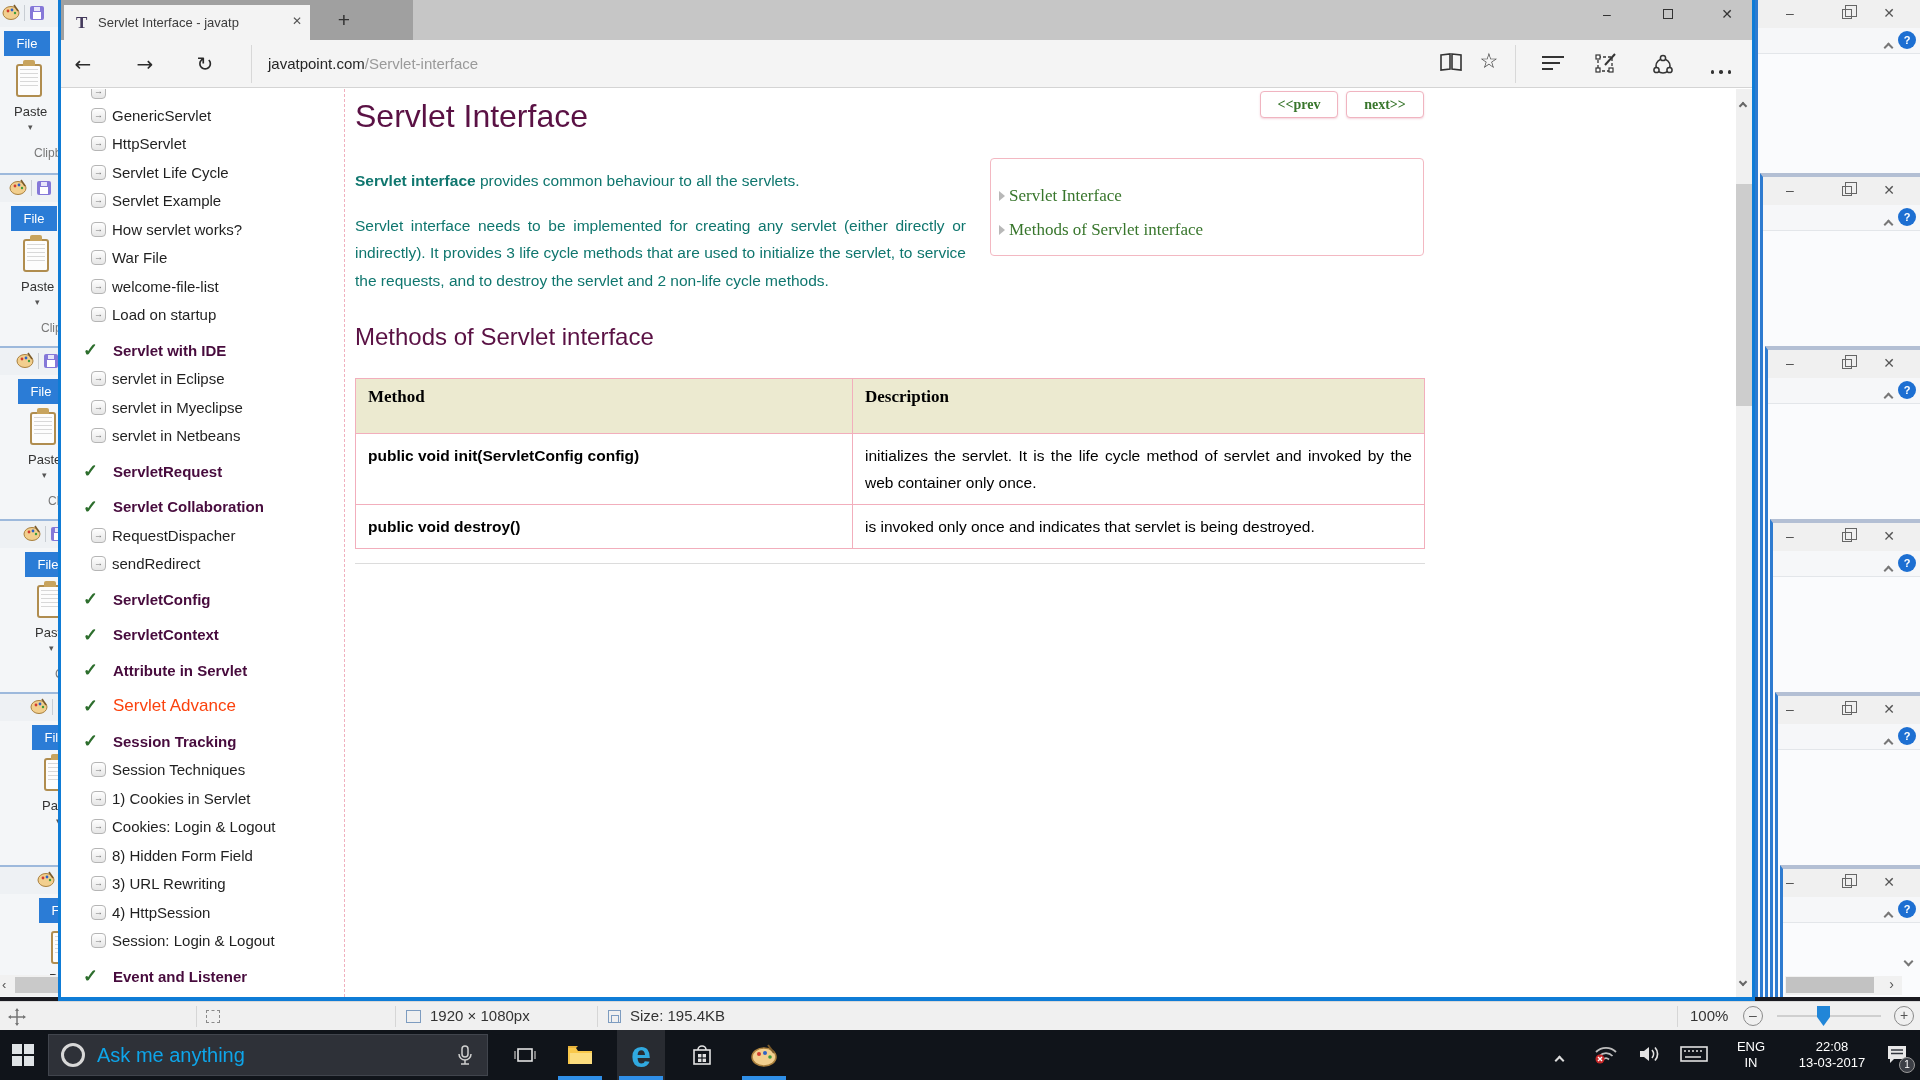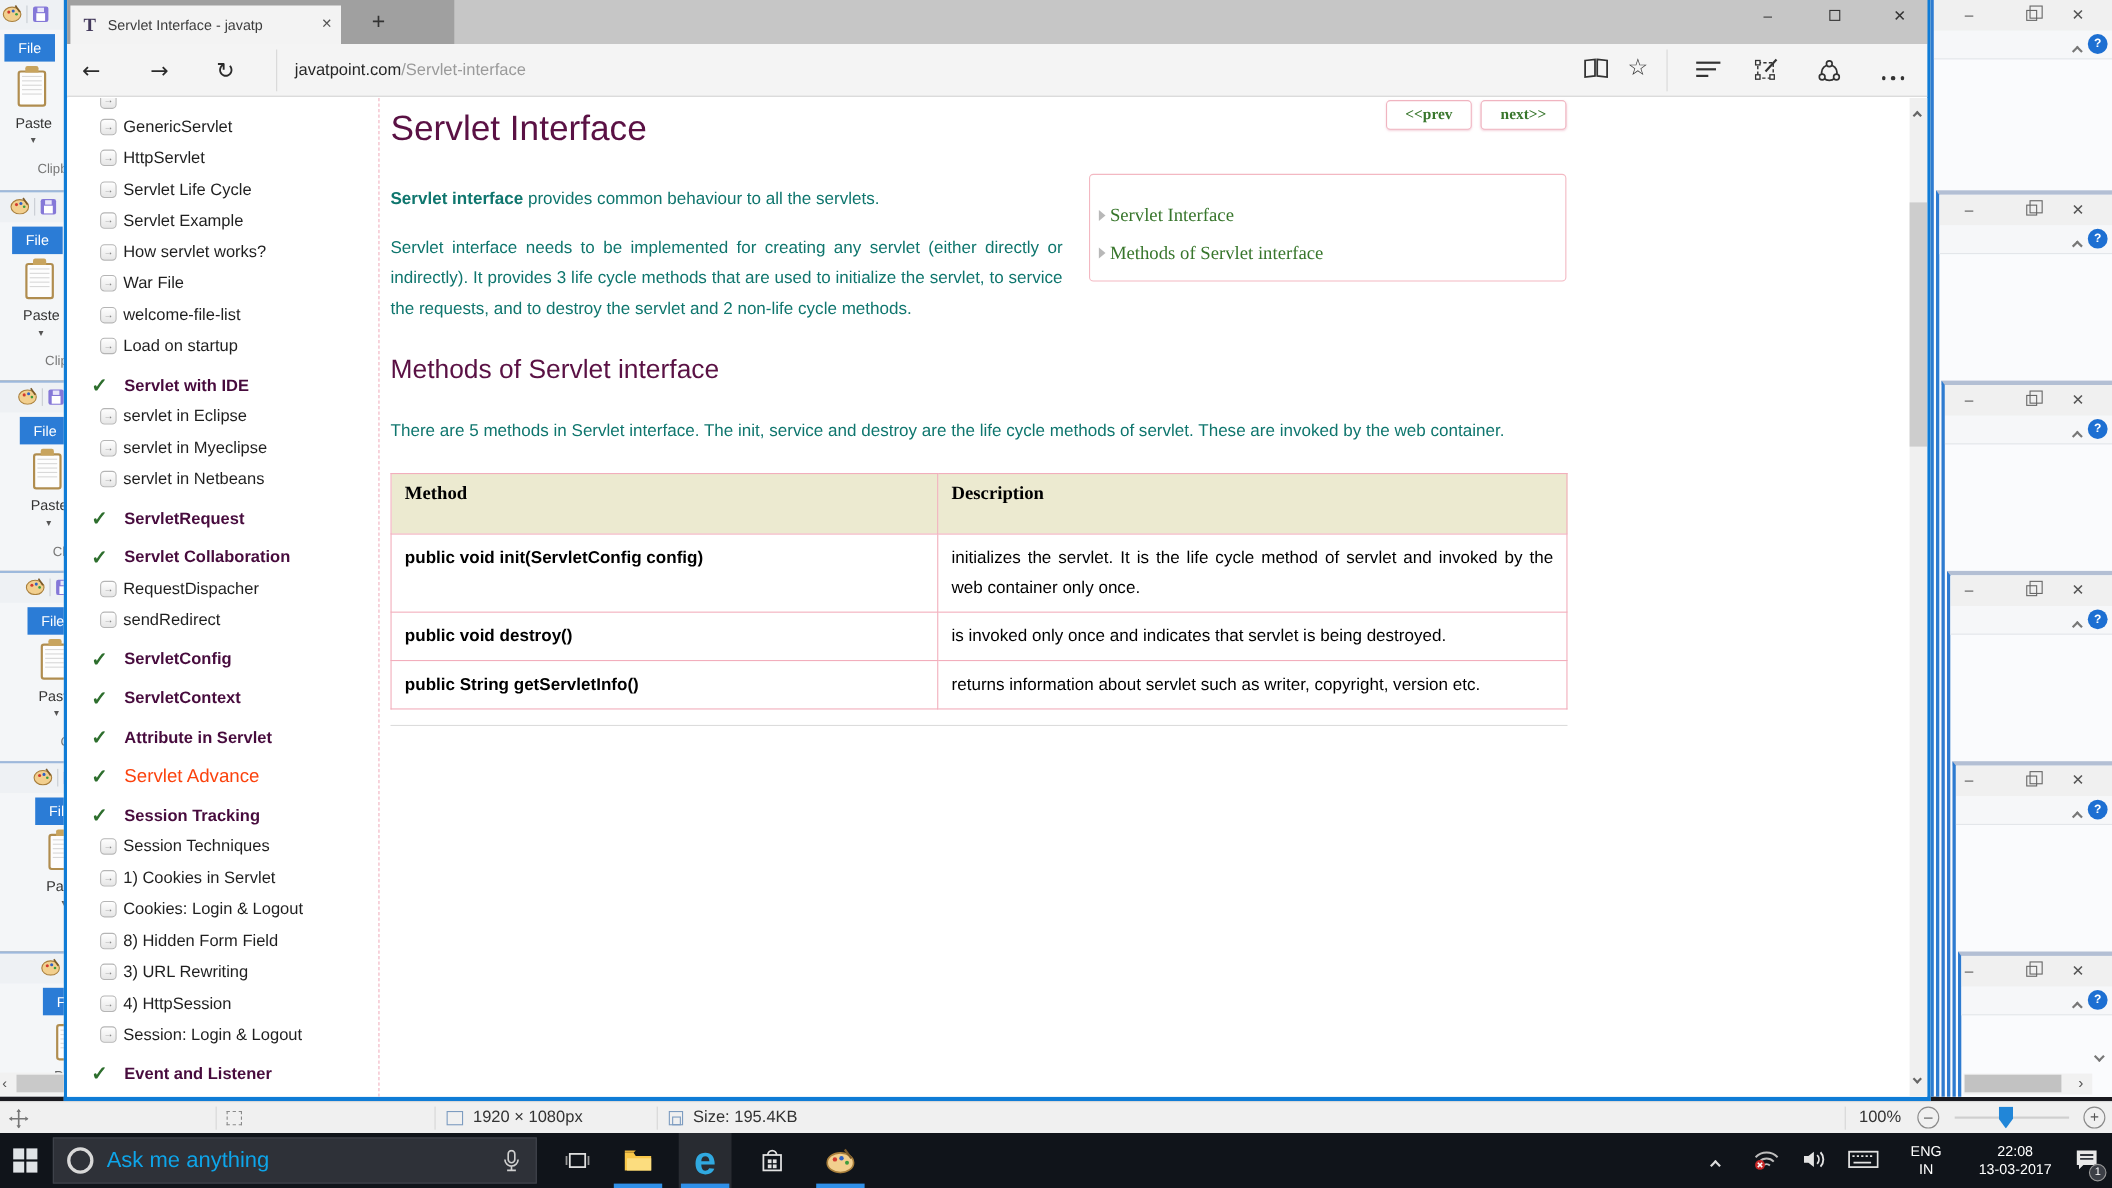--- a/index.html
+++ b/index.html
@@ -626,21 +626,20 @@
     <span class="toc-link">Methods of Servlet interface</span>
   </div>
 </div>
 
         <p class="para" id="para1">
           <b>Servlet interface</b><span> provides common behaviour to all the servlets.</span>
         </p>
         <p class="para" id="para2">Servlet interface needs to be implemented for creating any servlet (either directly or indirectly). It provides 3 life cycle methods that are used to initialize the servlet, to service the requests, and to destroy the servlet and 2 non-life cycle methods.</p>
 
         <h2 id="section-title">Methods of Servlet interface</h2>
-        <p class="para" id="para3">There are 5 methods in Servlet interface. The init, service and destroy are the life cycle methods of servlet. These are invoked by the web container.</p>
 
         <table id="methods">
           <thead>
             <tr>
               <th style="width:497px;">Method</th>
               <th>Description</th>
             </tr>
           </thead>
           <tbody>
   <tr>
@@ -648,24 +647,20 @@
     <td>initializes the servlet. It is the life cycle method of servlet and invoked by the web container only once.</td>
   </tr>
 
 
   <tr>
     <td class="method">public void destroy()</td>
     <td>is invoked only once and indicates that servlet is being destroyed.</td>
   </tr>
 
 
-  <tr>
-    <td class="method">public String getServletInfo()</td>
-    <td>returns information about servlet such as writer, copyright, version etc.</td>
-  </tr>
 </tbody>
         </table>
         <hr id="after-table-hr">
       </div>
 
       <div id="v-scroll">
         <span class="sb-up"><span class="chev up"></span></span>
         <span class="thumb"></span>
         <span class="sb-down"><span class="chev down"></span></span>
       </div>

